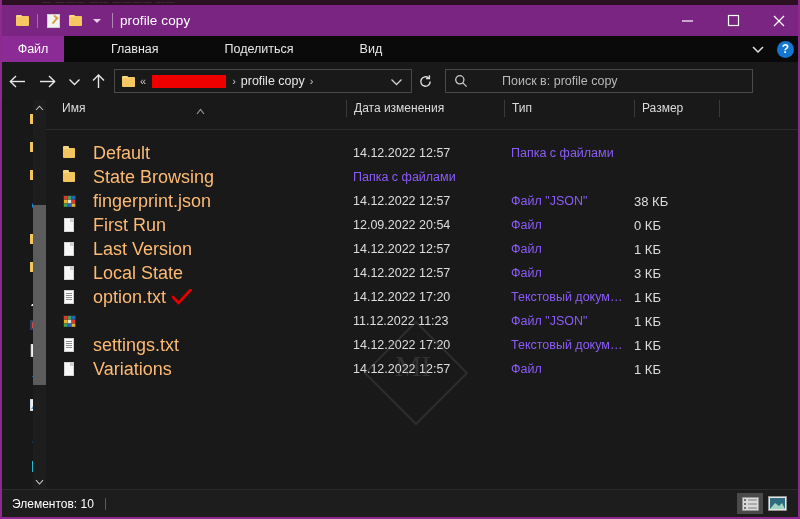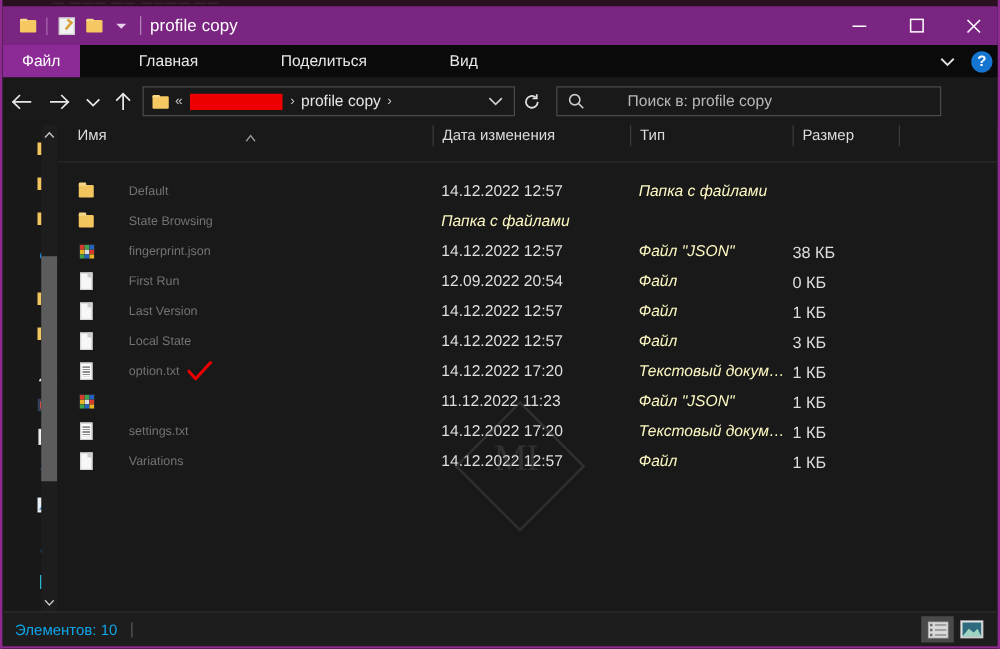--- a/index.html
+++ b/index.html
@@ -166,23 +166,23 @@
     white-space:nowrap;overflow:hidden;
   }
   .ch.name{width:300px;border-left:none;padding-left:16px;}
   .ch.date{width:158px;}
   .ch.type{width:130px;}
   .ch.size{width:85px;}
   .ch.blank{width:40px;}
 
   .row{height:24px;display:flex;align-items:center;}
   .c-name{width:300px;display:flex;align-items:center;padding-left:16px;box-sizing:border-box;}
-  .c-name .lbl{color:#737373;font-size:10px;margin-left:26px;white-space:nowrap;}
+  .c-name .lbl{color:#fdba74;font-size:18px;margin-left:16px;white-space:nowrap;}
   .c-date{width:158px;color:#dedede;font-size:12.5px;padding-left:7px;box-sizing:border-box;}
-  .c-type{width:130px;color:#fef9c3;font-size:12.5px;padding-left:7px;box-sizing:border-box;white-space:nowrap;overflow:hidden;font-style:italic;}
+  .c-type{width:130px;color:#8b5cf6;font-size:12.5px;padding-left:7px;box-sizing:border-box;white-space:nowrap;overflow:hidden;}
   .c-size{width:85px;color:#dedede;font-size:13px;padding-right:9px;box-sizing:border-box;}
 
   
   .ic{position:relative;width:15px;height:14px;flex:0 0 15px;}
   .ic.folder:before{
     content:"";position:absolute;left:1px;top:2px;width:12px;height:10px;
     background:#f2c55e;border-radius:0 1px 1px 1px;
   }
   .ic.folder:after{
     content:"";position:absolute;left:1px;top:0px;width:6px;height:3px;
@@ -208,21 +208,21 @@
   .redcheck{
     margin-left:6px;width:20px;height:16px;
   }
 
   
   .status{
     position:absolute;left:0;bottom:0;width:796px;height:27px;
     background:#1d1d1d;border-top:1px solid #2c2c2c;
     display:flex;align-items:center;
   }
-  .status-text{color:#0ea5e9;font-size:12px;margin-left:10px;}
+  .status-text{color:#ffffff;font-size:12px;margin-left:10px;}
   .status-sep{width:1px;height:12px;background:#5a5a5a;margin-left:11px;}
   .viewbtns{margin-left:auto;display:flex;align-items:center;gap:1px;margin-right:8px;}
   .vbtn{width:26px;height:21px;display:flex;align-items:center;justify-content:center;}
   .vbtn.active{background:#4a4a4a;}
 </style>
 </head>
 <body>
 
 <div class="window">
 

